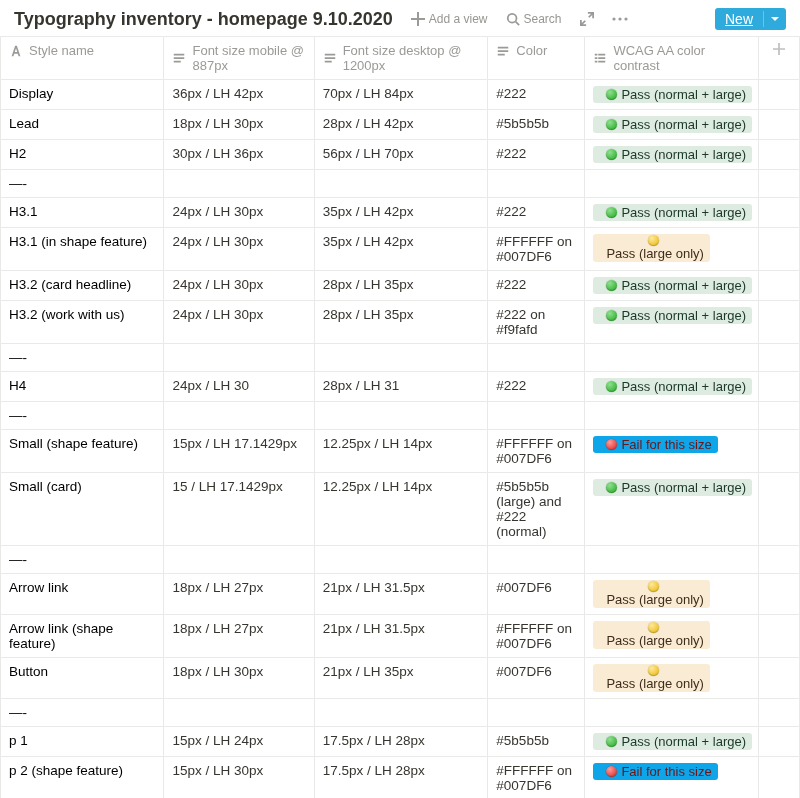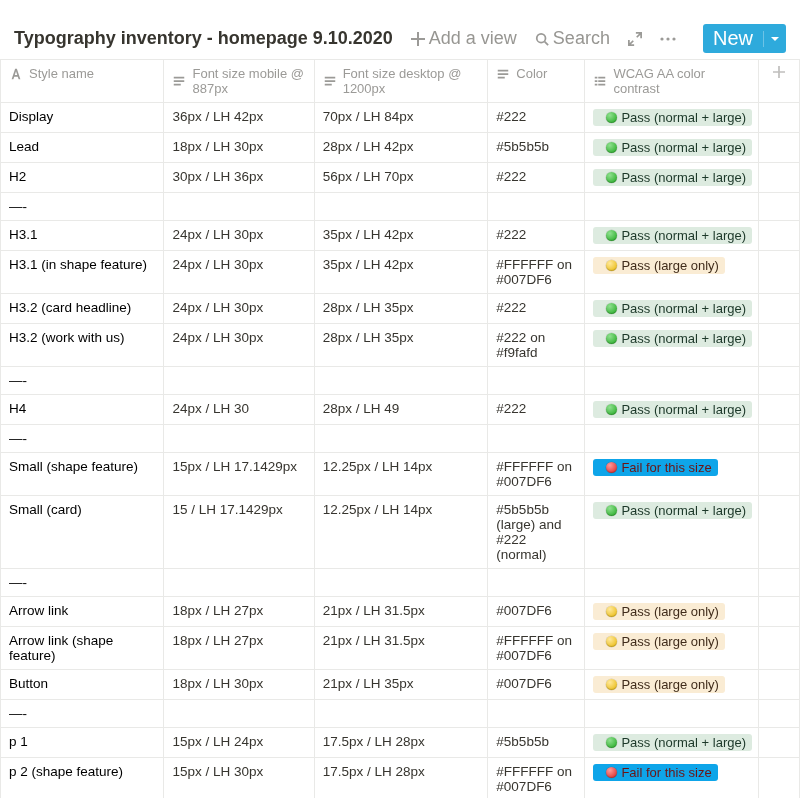--- a/index.html
+++ b/index.html
@@ -6,50 +6,51 @@
   body {
     font-family: -apple-system, BlinkMacSystemFont, "Segoe UI", Helvetica, Arial, sans-serif;
     font-size: 14px;
     color: #37352f;
     background: #fff;
     width: 800px;
   }
   .header {
     display: flex;
     align-items: center;
-    padding: 24px 14px 6px 14px;
+    padding: 8px 14px 6px 14px;
     gap: 6px;
   }
   .title {
     font-size: 18px;
     font-weight: 700;
     color: #37352f;
     margin-right: 6px;
   }
   .header-btn {
     display: inline-flex;
     align-items: center;
     gap: 4px;
     color: #979692;
-    font-size: 18px;
+    font-size: 12px;
     padding: 2px 6px;
     border-radius: 3px;
     cursor: pointer;
   }
   .header-btn svg { flex-shrink: 0; }
   .spacer { flex: 1; }
   .new-btn {
     display: inline-flex;
     align-items: center;
     background: #2eaadc;
     color: #fff;
-    font-size: 20px;
+    font-size: 14px;
     border-radius: 3px;
     overflow: hidden;
     cursor: pointer;
+    text-decoration: underline;
   }
   .new-btn .lbl { padding: 3px 10px; }
   .new-btn .caret {
     padding: 3px 6px;
     border-left: 1px solid rgba(255,255,255,0.3);
     display: flex;
     align-items: center;
   }
   .table {
     width: 100%;
@@ -84,21 +85,21 @@
   .cell-name { font-weight: 400; color:#000000; }
   .tag {
     display: inline-flex;
     align-items: center;
     border-radius: 3px;
     padding: 1px 6px 1px 13px;
     font-size: 13px;
     white-space: nowrap;
   }
   .tag-pass   { background: #ddebe0; color:#1c3829; }
-  .tag-warn   { background: #faecd4; color:#402c1b; }
+  .tag-warn   { background: #faecd4; color:#402c1b;flex-direction:column; }
   .tag-fail   { background: #0ea5e9; color:#6b1515; }
   .dot {
     width: 11px; height: 11px; border-radius: 50%;
     display: inline-block; margin-right: 4px;
     box-shadow: inset 0 -1px 1px rgba(0,0,0,0.2), 0 0 0 0.5px rgba(0,0,0,0.15);
   }
   .dot-green  { background: radial-gradient(circle at 35% 30%, #8fe08f, #1aa61a); }
   .dot-yellow { background: radial-gradient(circle at 35% 30%, #ffe89a, #e7b500); }
   .dot-red    { background: radial-gradient(circle at 35% 30%, #ff9a9a, #d51c1c); }
   .icon { color:#9b9a97; flex-shrink:0; }
@@ -284,21 +285,21 @@
         <td><span class="cell-name">—-</span></td>
         <td><span></span></td>
         <td><span></span></td>
         <td><span></span></td>
         <td></td>
         <td></td>
       </tr>
       <tr>
         <td><span class="cell-name">H4</span></td>
         <td><span>24px / LH 30</span></td>
-        <td><span>28px / LH 49</span></td>
+        <td><span>28px / LH 31</span></td>
         <td><span>#222</span></td>
         <td><span class="tag tag-pass">
             <span class="dot dot-green"></span>
             <span>Pass (normal + large)</span>
           </span></td>
         <td></td>
       </tr>
       <tr>
         <td><span class="cell-name">—-</span></td>
         <td><span></span></td>

